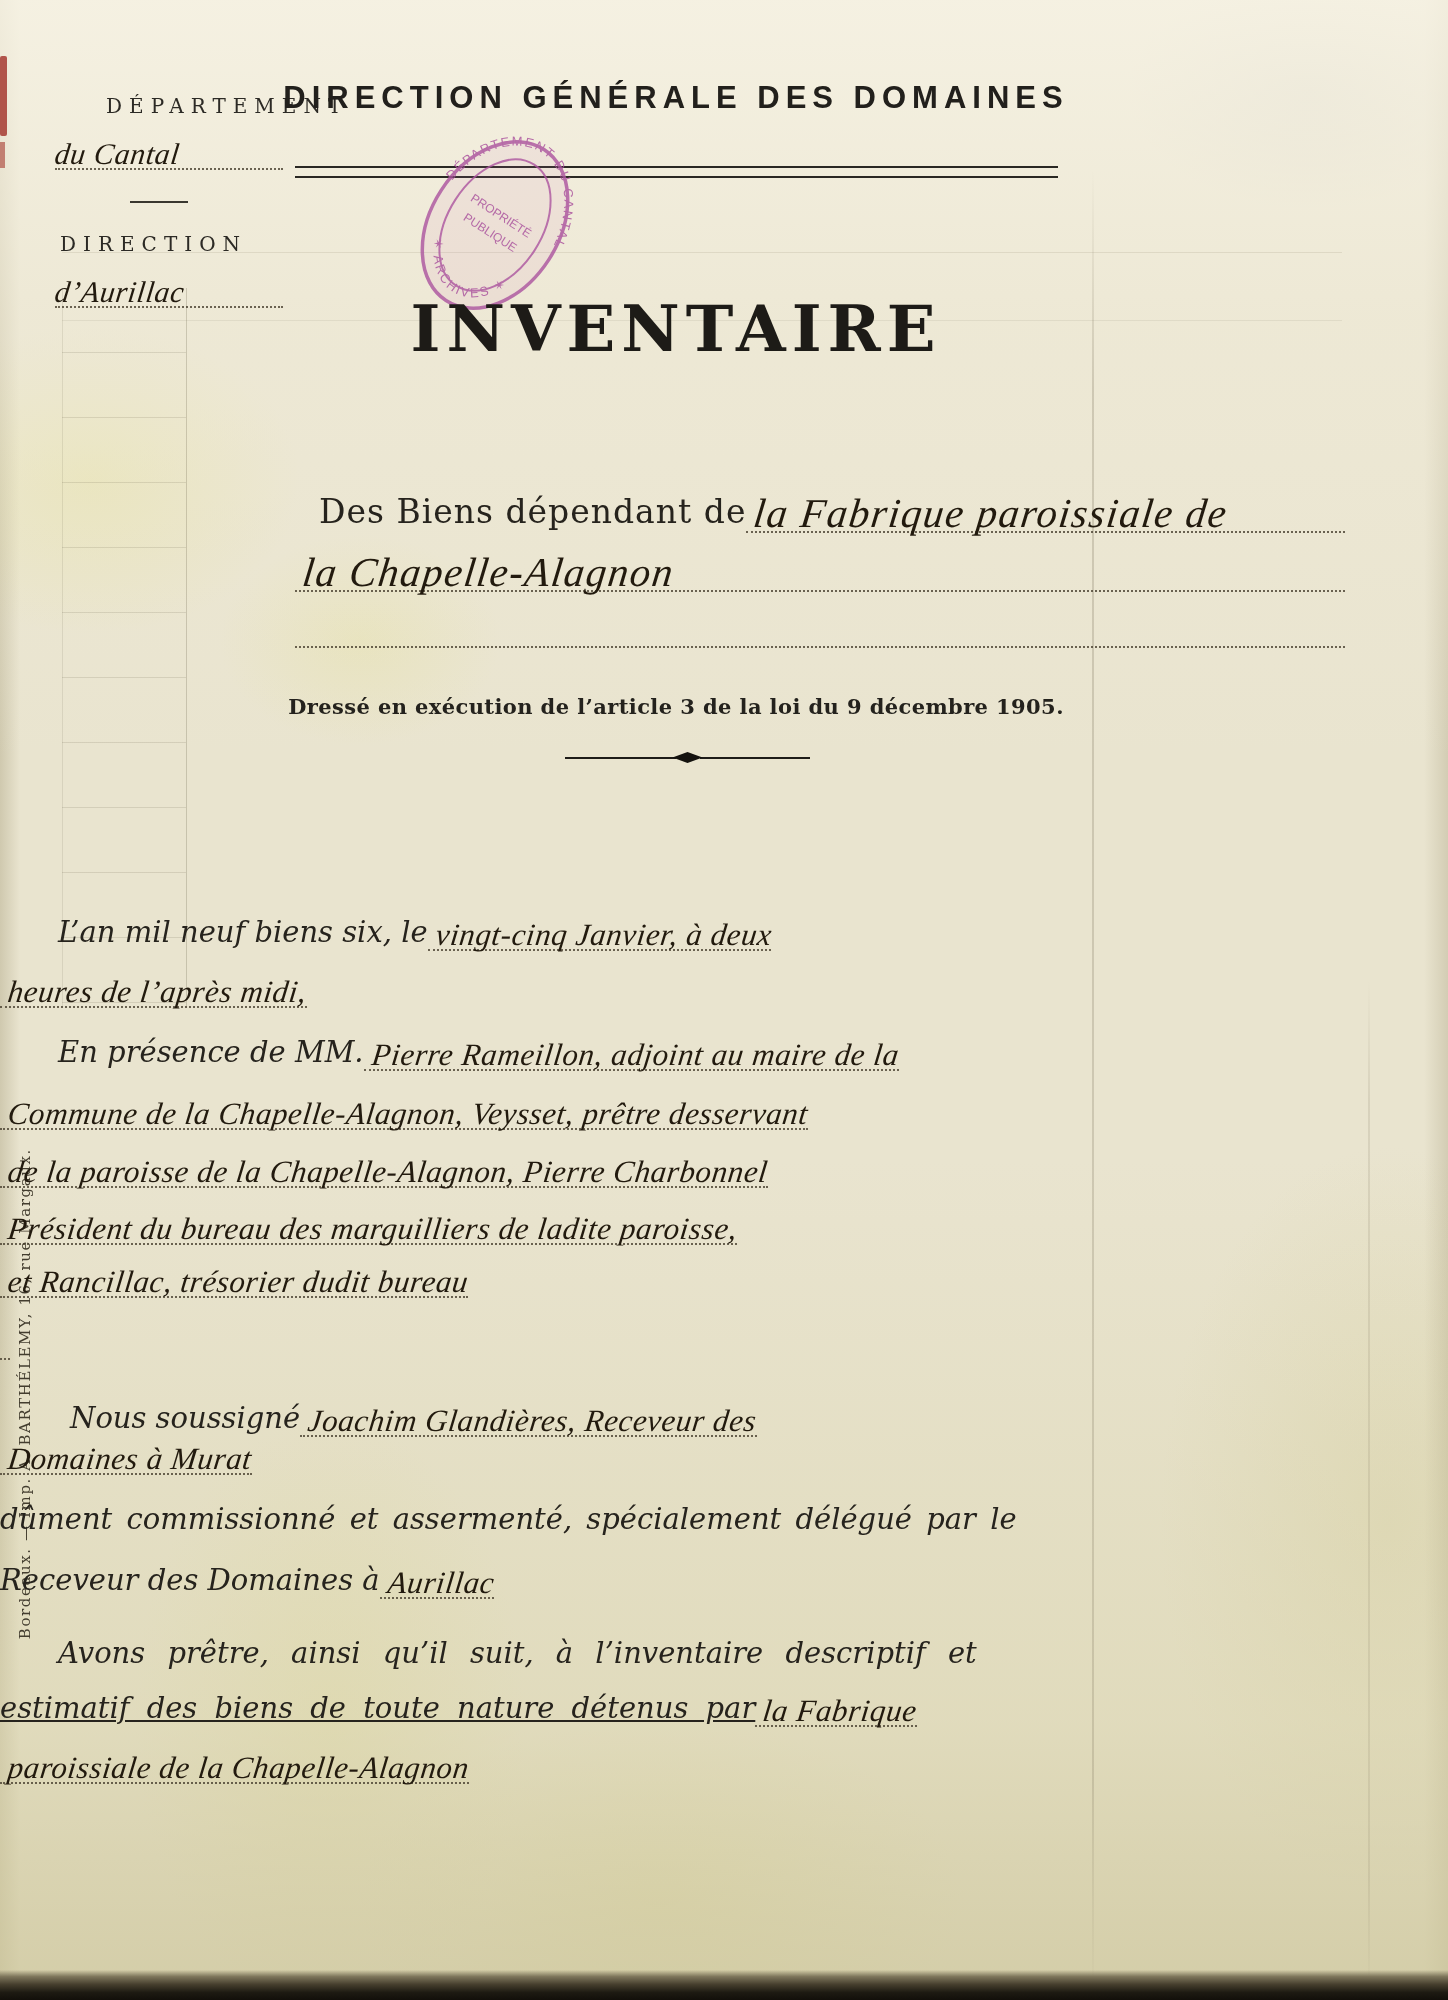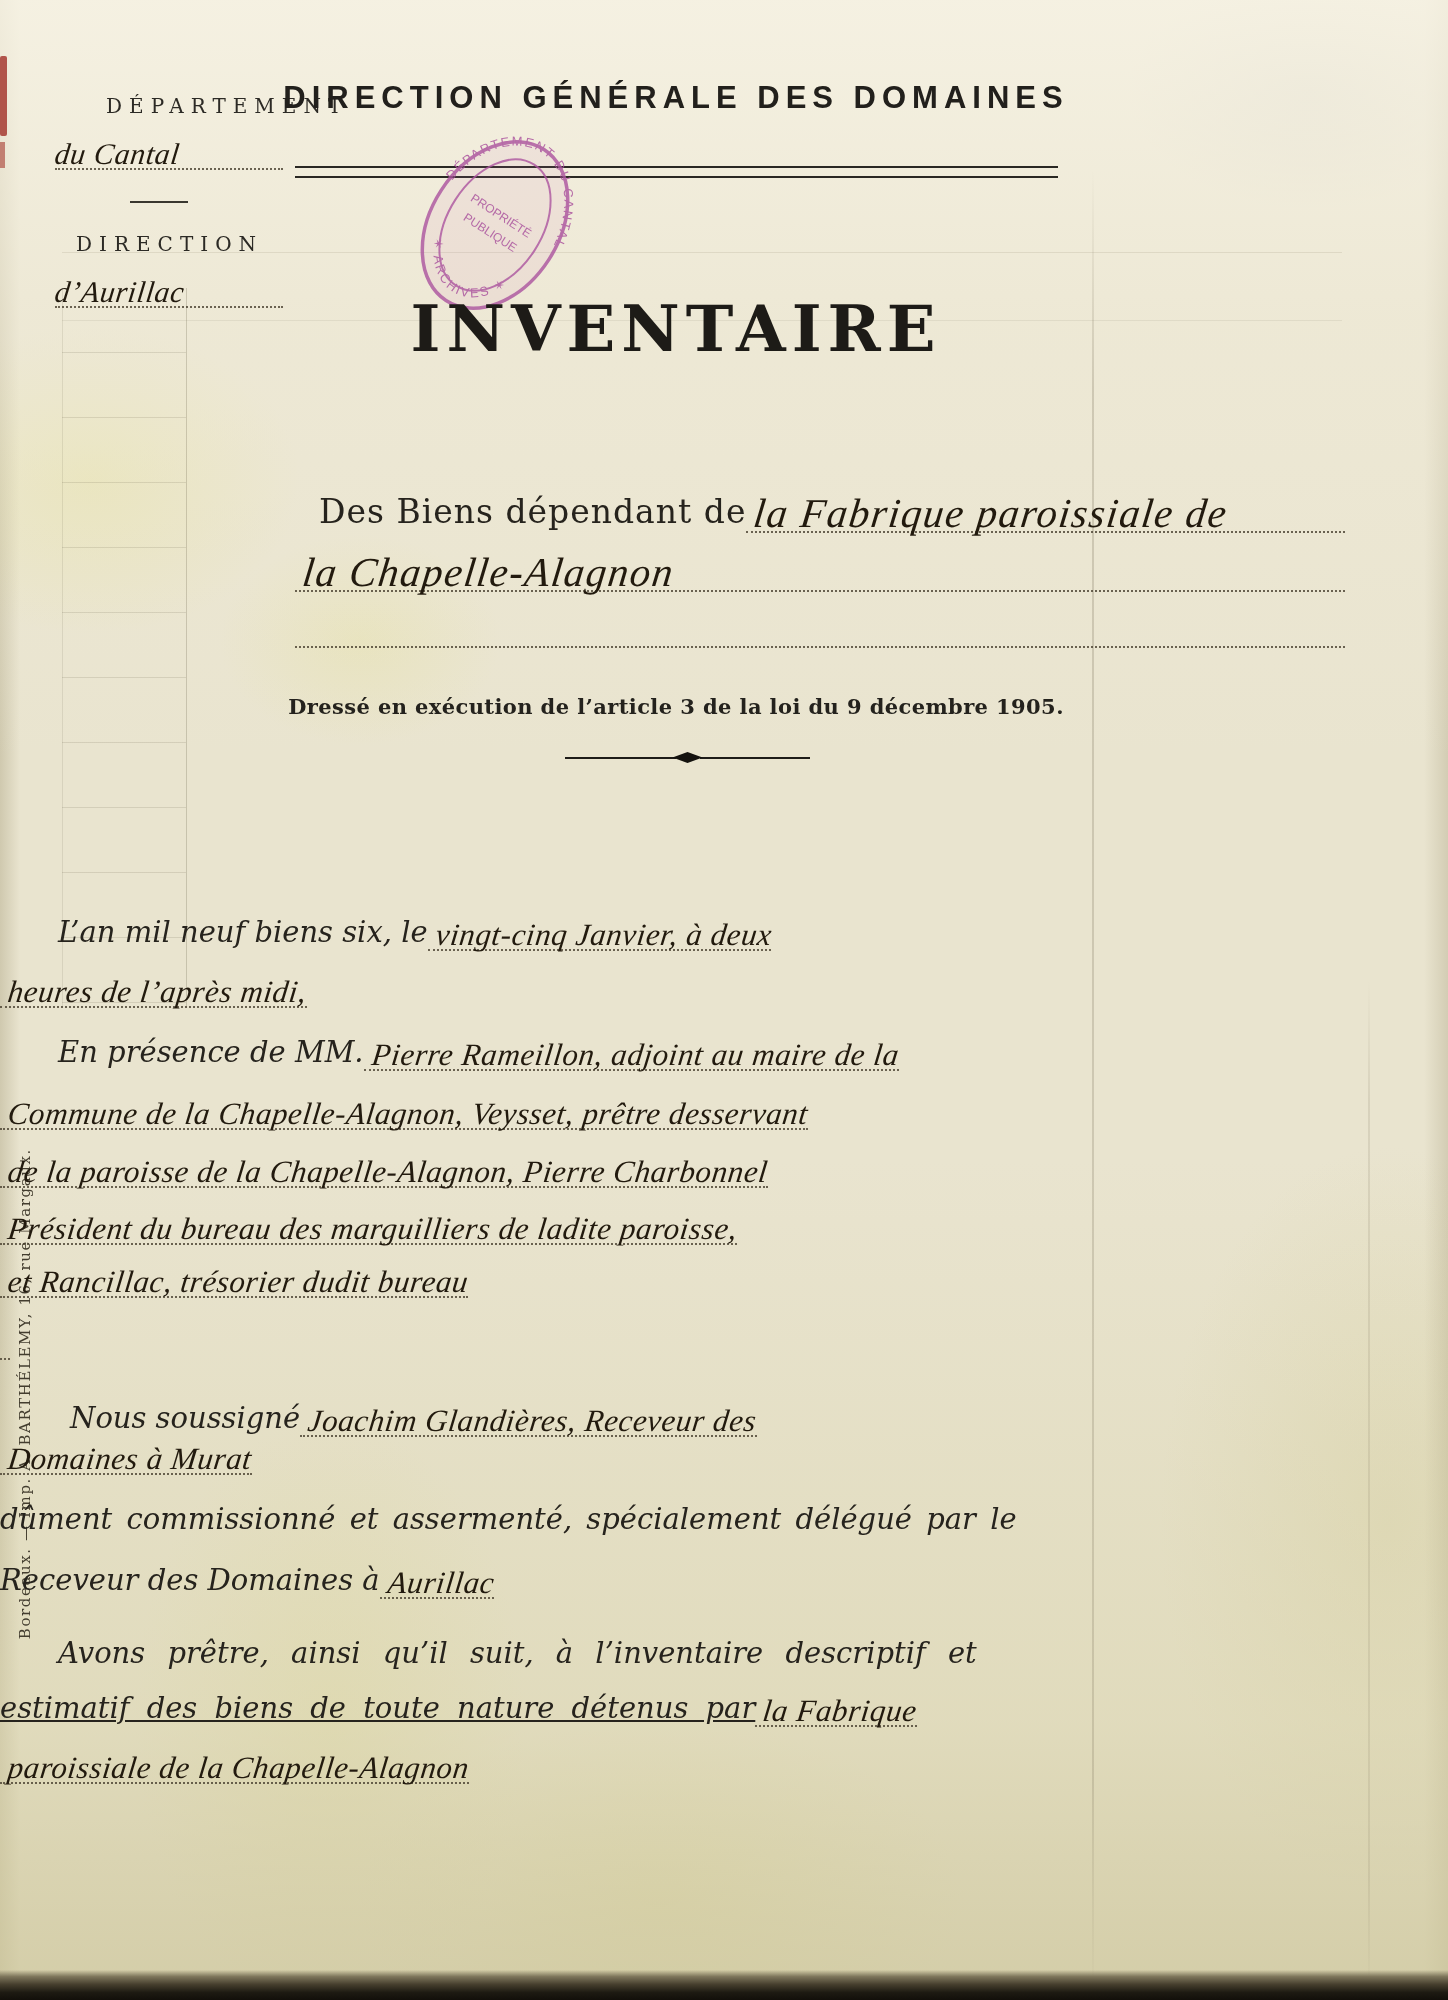--- a/index.html
+++ b/index.html
@@ -79,21 +79,21 @@
   <div class="ghost-h" style="left:62px;top:320px;width:1280px;opacity:.8;"></div>
   <div class="bottom-band"></div>
 
   <div class="imprint">Bordeaux. — Imp. A. BARTHÉLEMY, 16, rue Margaux.</div>
 
   <div class="corner-label" style="left:62px;top:94px;margin-left:44px;">DÉPARTEMENT</div>
   <div class="row" style="left:55px;width:228px;top:120px;height:50px;">
     <span class="fill"><span class="hw hw-sm" style="padding-left:0;">du Cantal</span></span>
   </div>
   <div class="small-rule" style="left:130px;top:201px;width:58px;"></div>
-  <div class="corner-label" style="left:76px;top:232px;">DIRECTION</div>
+  <div class="corner-label" style="left:60px;top:232px;">DIRECTION</div>
   <div class="row" style="left:55px;width:228px;top:258px;height:50px;">
     <span class="fill"><span class="hw hw-sm" style="padding-left:0;">d’Aurillac</span></span>
   </div>
 
   <div class="centered" style="top:72px;">
     <span class="dgd-title">DIRECTION GÉNÉRALE DES DOMAINES</span>
   </div>
   <div class="double-rule" style="left:295px;top:166px;width:763px;"></div>
 
   <svg class="stamp" width="174" height="198" viewBox="0 0 174 198">

